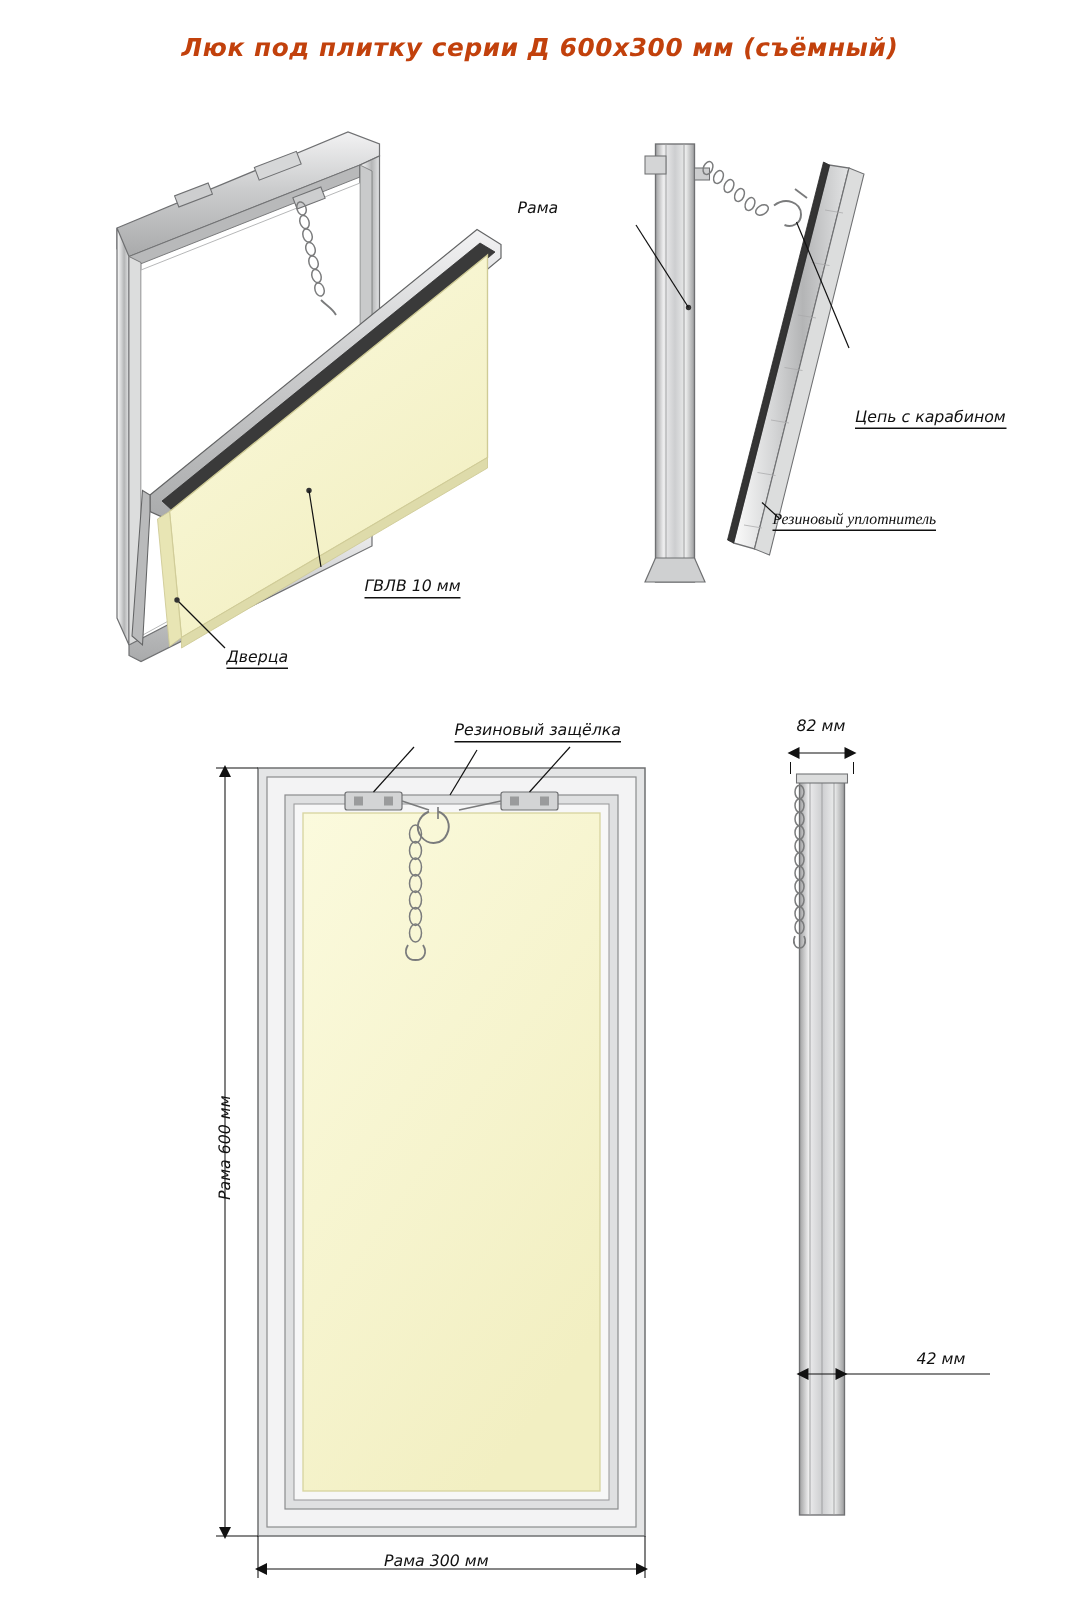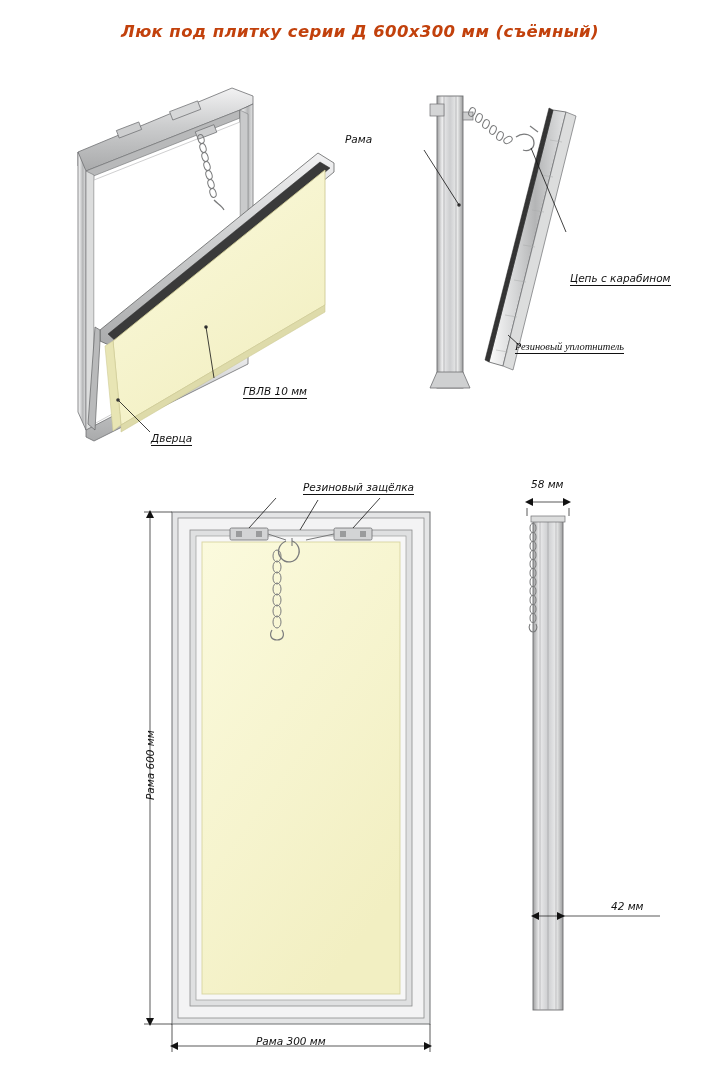--- a/index.html
+++ b/index.html
@@ -291,19 +291,19 @@
     </g>
   </svg>
 
   <div class="lbl" style="left:345px; top:133px;">Рама</div>
   <div class="lbl u" style="left:570px; top:240px;margin-top:32px;">Цепь с карабином</div>
   <div class="lbl u" style="left:515px; top:341px;font-family:Liberation Serif, serif;">Резиновый уплотнитель</div>
   <div class="lbl u" style="left:243px; top:385px;">ГВЛВ 10 мм</div>
   <div class="lbl u" style="left:151px; top:432px;">Дверца</div>
   <div class="lbl u" style="left:303px; top:481px;">Резиновый защёлка</div>
 
-  <div class="lbl" style="left:531px; top:478px;">58 мм</div>
+  <div class="lbl" style="left:531px; top:478px;">82 мм</div>
   <div class="lbl" style="left:611px; top:900px;">42 мм</div>
 
   <div class="lbl rot" style="left:144px; top:800px;">Рама 600 мм</div>
   <div class="lbl" style="left:256px; top:1035px;font-style:italic;">Рама 300 мм</div>
 
 </div>
 
 </body></html>

